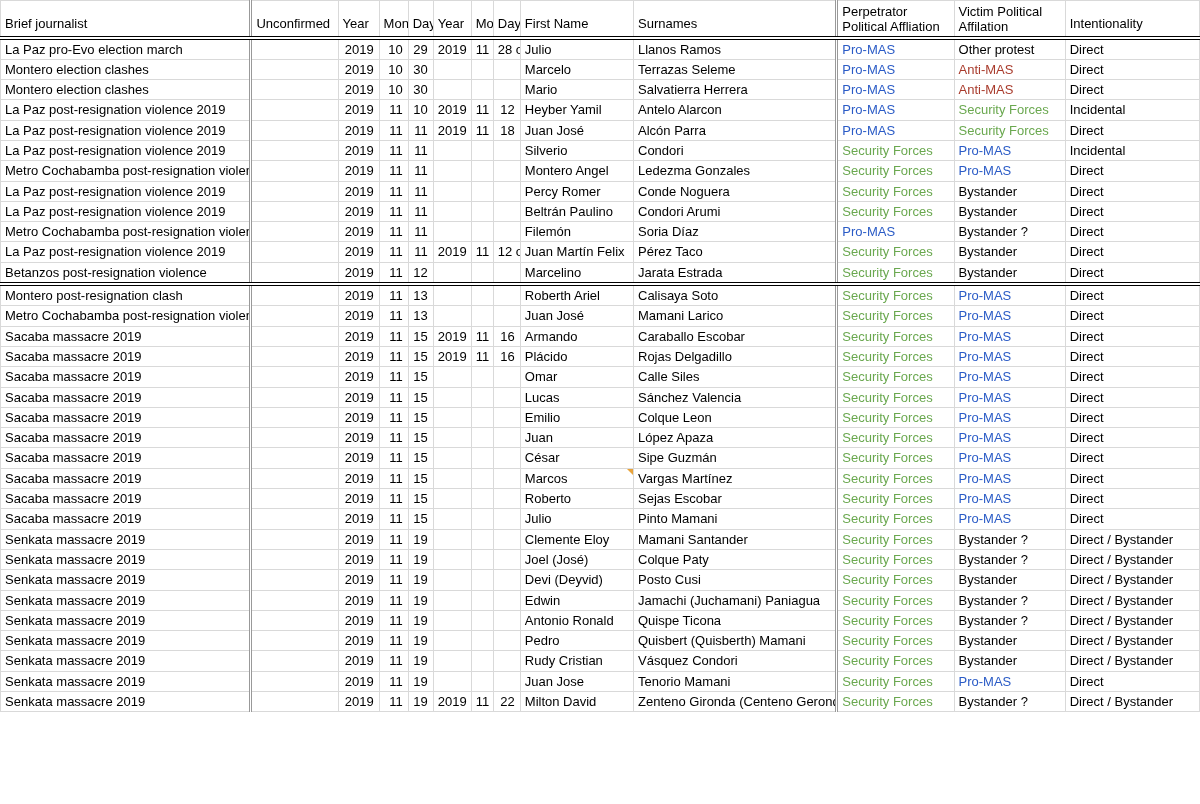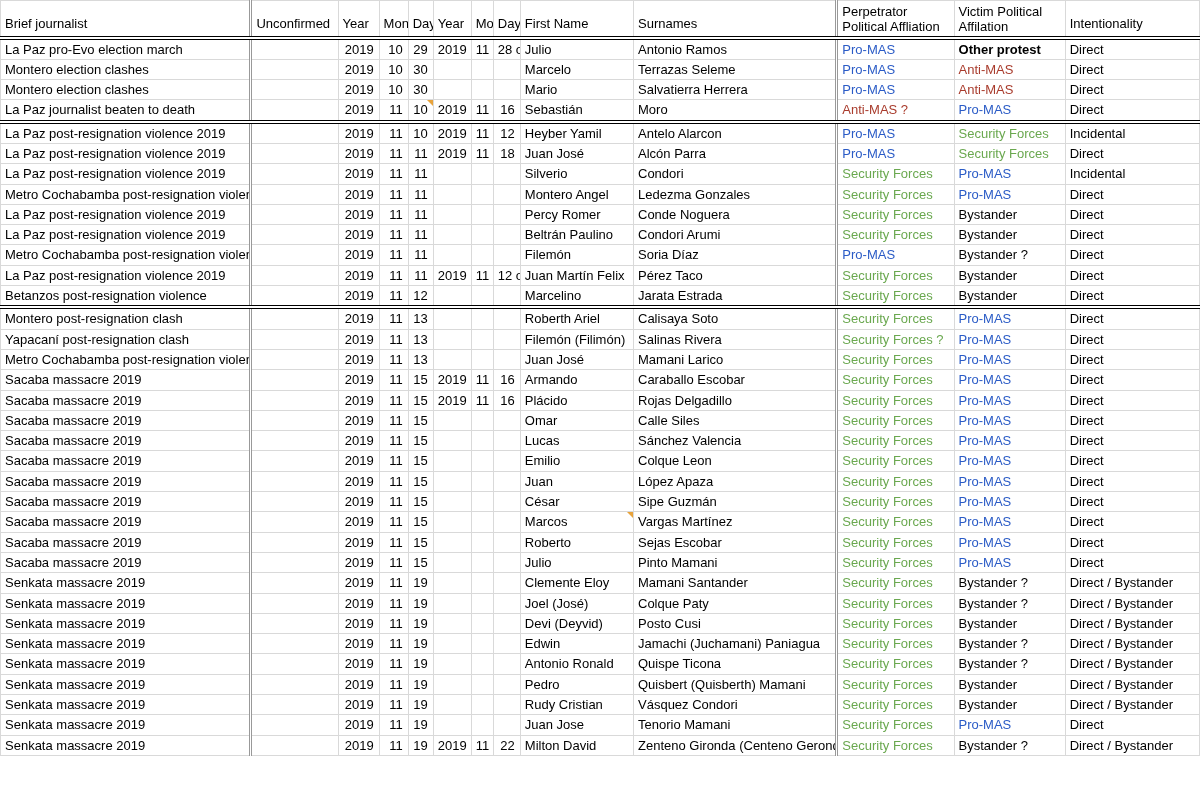--- a/index.html
+++ b/index.html
@@ -60,23 +60,23 @@
       <tr class="data">
     <td>La Paz pro-Evo election march</td>
     <td class="fz"></td>
     <td class="num">2019</td>
     <td class="num">10</td>
     <td class="num rel">29</td>
     <td class="num">2019</td>
     <td class="num">11</td>
     <td class="txtclip">28 or</td>
     <td class="rel">Julio</td>
-    <td>Antonio Ramos</td>
+    <td>Llanos Ramos</td>
     <td class="fz" style="color: rgb(42, 91, 198);">Pro-MAS</td>
-    <td style="color: rgb(0, 0, 0); font-weight: bold;">Other protest</td>
+    <td style="color: rgb(0, 0, 0);">Other protest</td>
     <td>Direct</td>
   </tr>
       <tr class="data">
     <td>Montero election clashes</td>
     <td class="fz"></td>
     <td class="num">2019</td>
     <td class="num">10</td>
     <td class="num rel">30</td>
     <td class="num"></td>
     <td class="num"></td>
@@ -93,35 +93,20 @@
     <td class="num">2019</td>
     <td class="num">10</td>
     <td class="num rel">30</td>
     <td class="num"></td>
     <td class="num"></td>
     <td class="num"></td>
     <td class="rel">Mario</td>
     <td>Salvatierra Herrera</td>
     <td class="fz" style="color: rgb(42, 91, 198);">Pro-MAS</td>
     <td style="color: rgb(169, 60, 45);">Anti-MAS</td>
-    <td>Direct</td>
-  </tr>
-      <tr class="data thick">
-    <td>La Paz journalist beaten to death</td>
-    <td class="fz"></td>
-    <td class="num">2019</td>
-    <td class="num">11</td>
-    <td class="num rel">10<span class="note-marker" style="border-top-color: rgb(232, 163, 59);"></span></td>
-    <td class="num">2019</td>
-    <td class="num">11</td>
-    <td class="num">16</td>
-    <td class="rel">Sebastián</td>
-    <td>Moro</td>
-    <td class="fz" style="color: rgb(169, 60, 45);">Anti-MAS ?</td>
-    <td style="color: rgb(42, 91, 198);">Pro-MAS</td>
     <td>Direct</td>
   </tr>
       <tr class="data">
     <td>La Paz post-resignation violence 2019</td>
     <td class="fz"></td>
     <td class="num">2019</td>
     <td class="num">11</td>
     <td class="num rel">10</td>
     <td class="num">2019</td>
     <td class="num">11</td>
@@ -261,35 +246,20 @@
     <td class="num"></td>
     <td class="num"></td>
     <td class="num"></td>
     <td class="rel">Roberth Ariel</td>
     <td>Calisaya Soto</td>
     <td class="fz" style="color: rgb(106, 168, 79);">Security Forces</td>
     <td style="color: rgb(42, 91, 198);">Pro-MAS</td>
     <td>Direct</td>
   </tr>
       <tr class="data">
-    <td>Yapacaní post-resignation clash</td>
-    <td class="fz"></td>
-    <td class="num">2019</td>
-    <td class="num">11</td>
-    <td class="num rel">13</td>
-    <td class="num"></td>
-    <td class="num"></td>
-    <td class="num"></td>
-    <td class="rel">Filemón (Filimón)</td>
-    <td>Salinas Rivera</td>
-    <td class="fz" style="color: rgb(106, 168, 79);">Security Forces ?</td>
-    <td style="color: rgb(42, 91, 198);">Pro-MAS</td>
-    <td>Direct</td>
-  </tr>
-      <tr class="data">
     <td>Metro Cochabamba post-resignation violence</td>
     <td class="fz"></td>
     <td class="num">2019</td>
     <td class="num">11</td>
     <td class="num rel">13</td>
     <td class="num"></td>
     <td class="num"></td>
     <td class="num"></td>
     <td class="rel">Juan José</td>
     <td>Mamani Larico</td>

